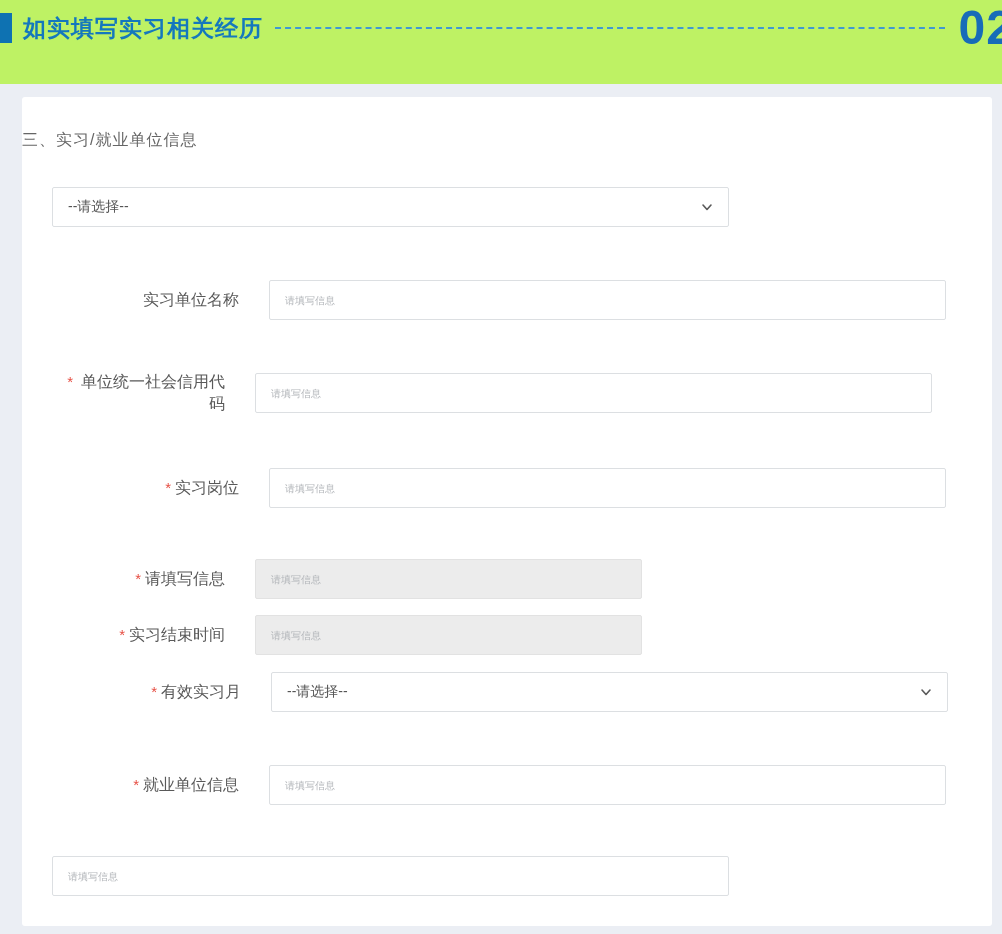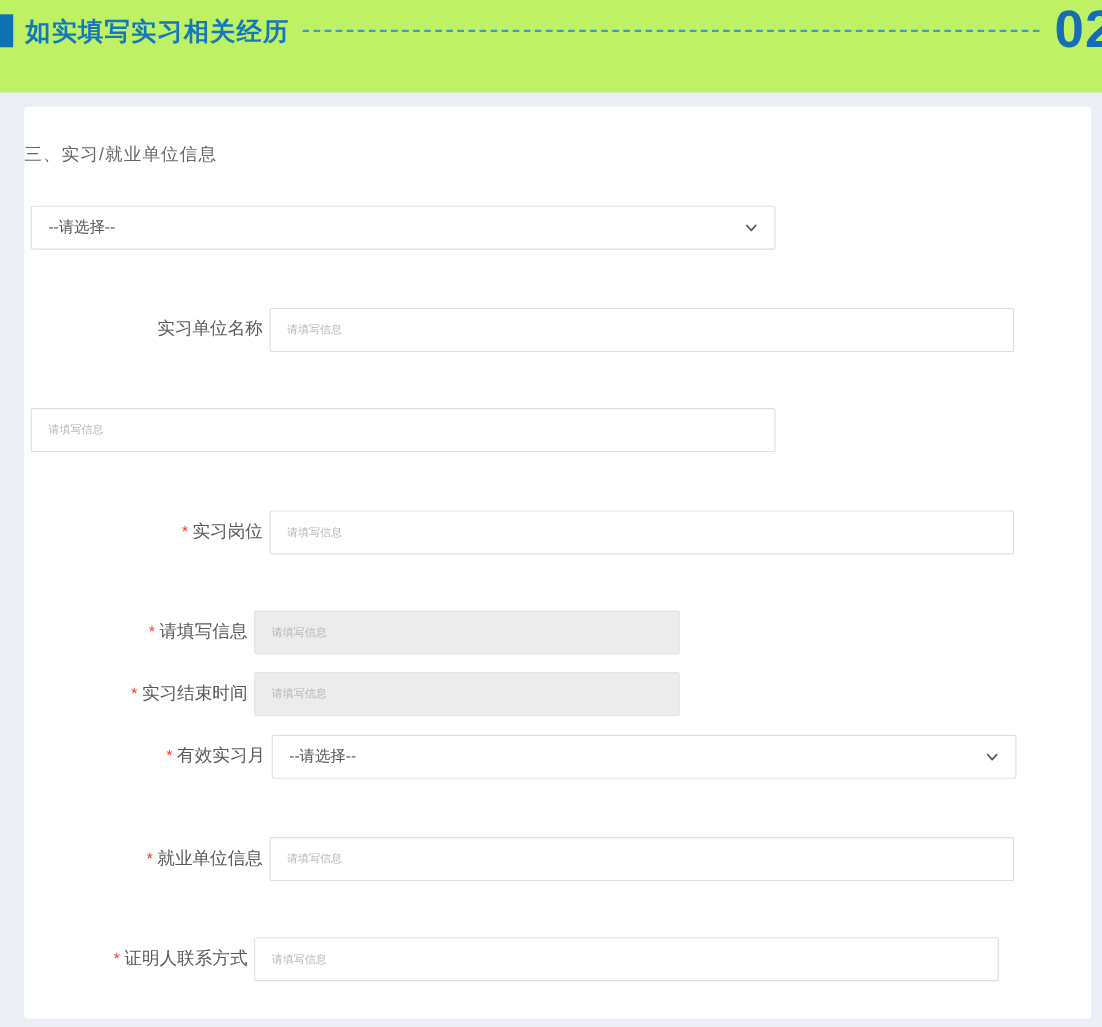--- a/index.html
+++ b/index.html
@@ -30,21 +30,21 @@
   .section-title { font-size:16px; color:#666; letter-spacing:1px; }
   
   .form-row { display:flex; align-items:center; }
   .label-cell {
     width:203px; text-align:right; font-size:16px; color:#595959;
     line-height:22px; flex:0 0 auto;
   }
   .label-cell .label-text { display:inline; }
   .label-wrap .label-inner { display:inline-block; max-width:148px; text-align:right; vertical-align:top; }
   .req { color:#e64c41; margin-right:4px; font-size:15px; }
-  .control-cell { margin-left:6px; flex:0 0 auto; }
+  .control-cell { margin-left:30px; flex:0 0 auto; }
   .text-input {
     width:677px; height:40px; border:1px solid #dcdfe2; border-radius:2px;
     padding:0 15px; font-size:10px; color:#a16207; background:#fff; outline:none;
     font-family:inherit;
   }
   .text-input::placeholder { color:#b3b6ba; opacity:1; }
   .text-input.short { width:387px; }
   .text-input.disabled { background:#ececec; border-color:#e2e2e2; }
   .select-box {
     width:677px; height:40px; border:1px solid #dcdfe2; border-radius:2px;
@@ -92,20 +92,23 @@
   <div class="form-row mt-b">
     <div class="label-cell">
       <span class="label-text">实习单位名称</span>
     </div>
     <div class="control-cell">
       <input class="text-input" type="text" placeholder="请填写信息" style="">
     </div>
   </div>
 
   <div class="form-row mt-c">
+    <div class="label-cell label-wrap">
+      <span class="req">*</span><span class="label-inner label-text">单位统一社会信用代码</span>
+    </div>
     <div class="control-cell">
       <input class="text-input" type="text" placeholder="请填写信息" style="">
     </div>
   </div>
 
   <div class="form-row mt-b">
     <div class="label-cell">
       <span class="req">*</span><span class="label-text">实习岗位</span>
     </div>
     <div class="control-cell">
@@ -150,21 +153,18 @@
   <div class="form-row mt-b">
     <div class="label-cell">
       <span class="req">*</span><span class="label-text">就业单位信息</span>
     </div>
     <div class="control-cell">
       <input class="text-input" type="text" placeholder="请填写信息" style="">
     </div>
   </div>
 
   <div class="form-row mt-c">
-    <div class="label-cell">
-      <span class="req">*</span><span class="label-text">证明人联系方式</span>
-    </div>
     <div class="control-cell">
       <input class="text-input" type="text" placeholder="请填写信息" style="">
     </div>
   </div>
 
 </div>
 
 </body></html>

